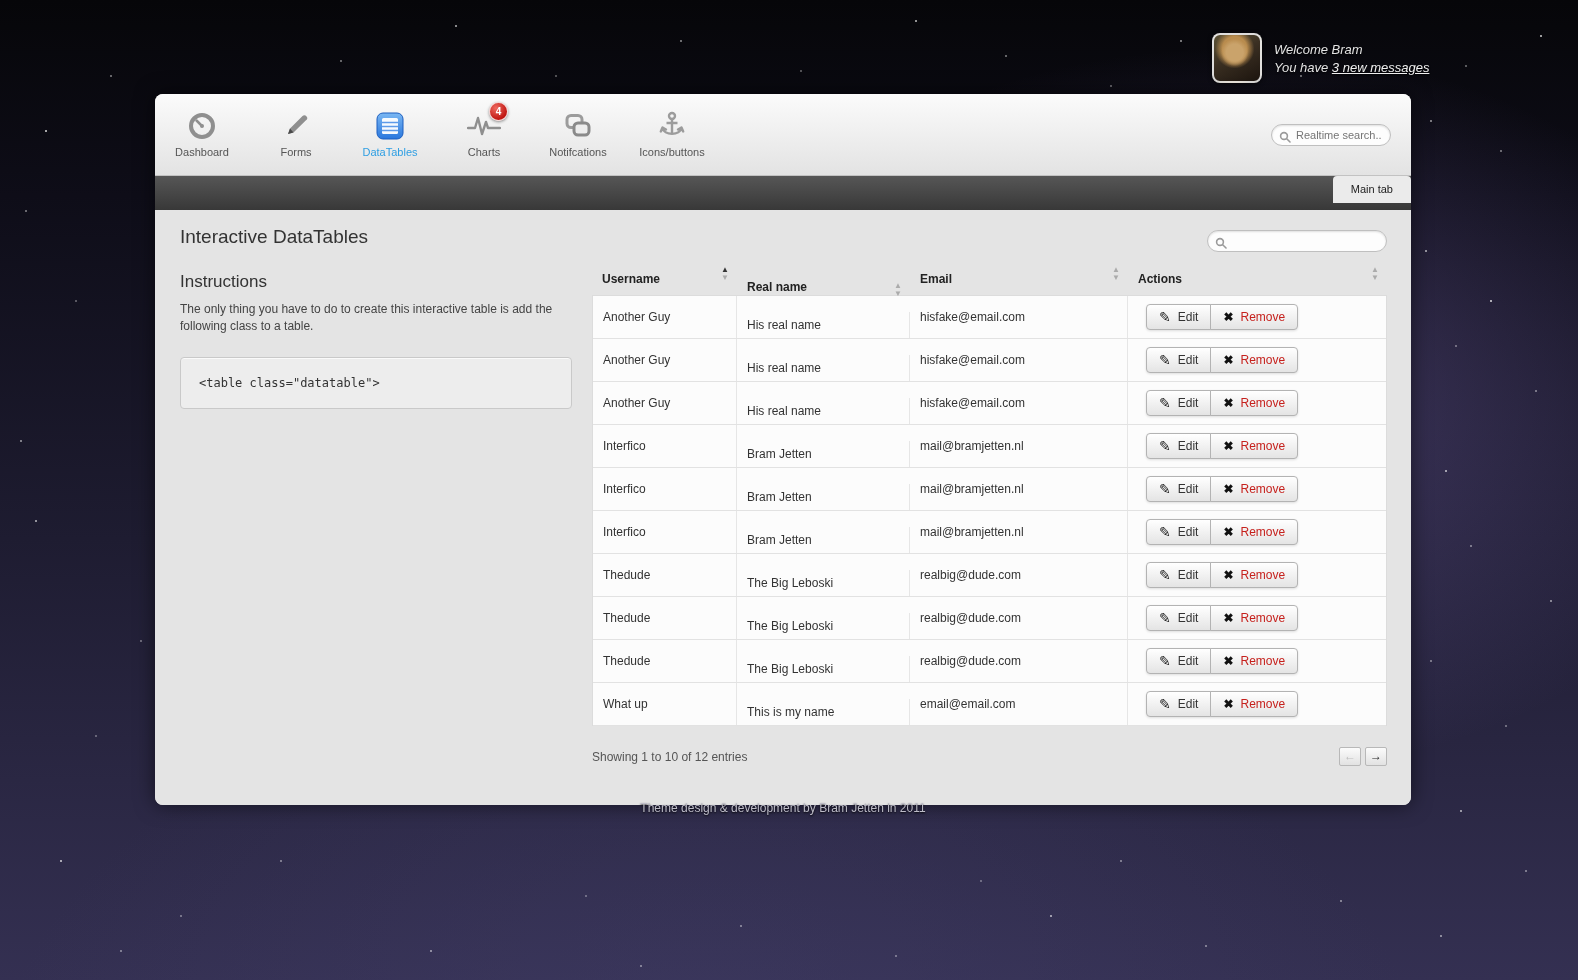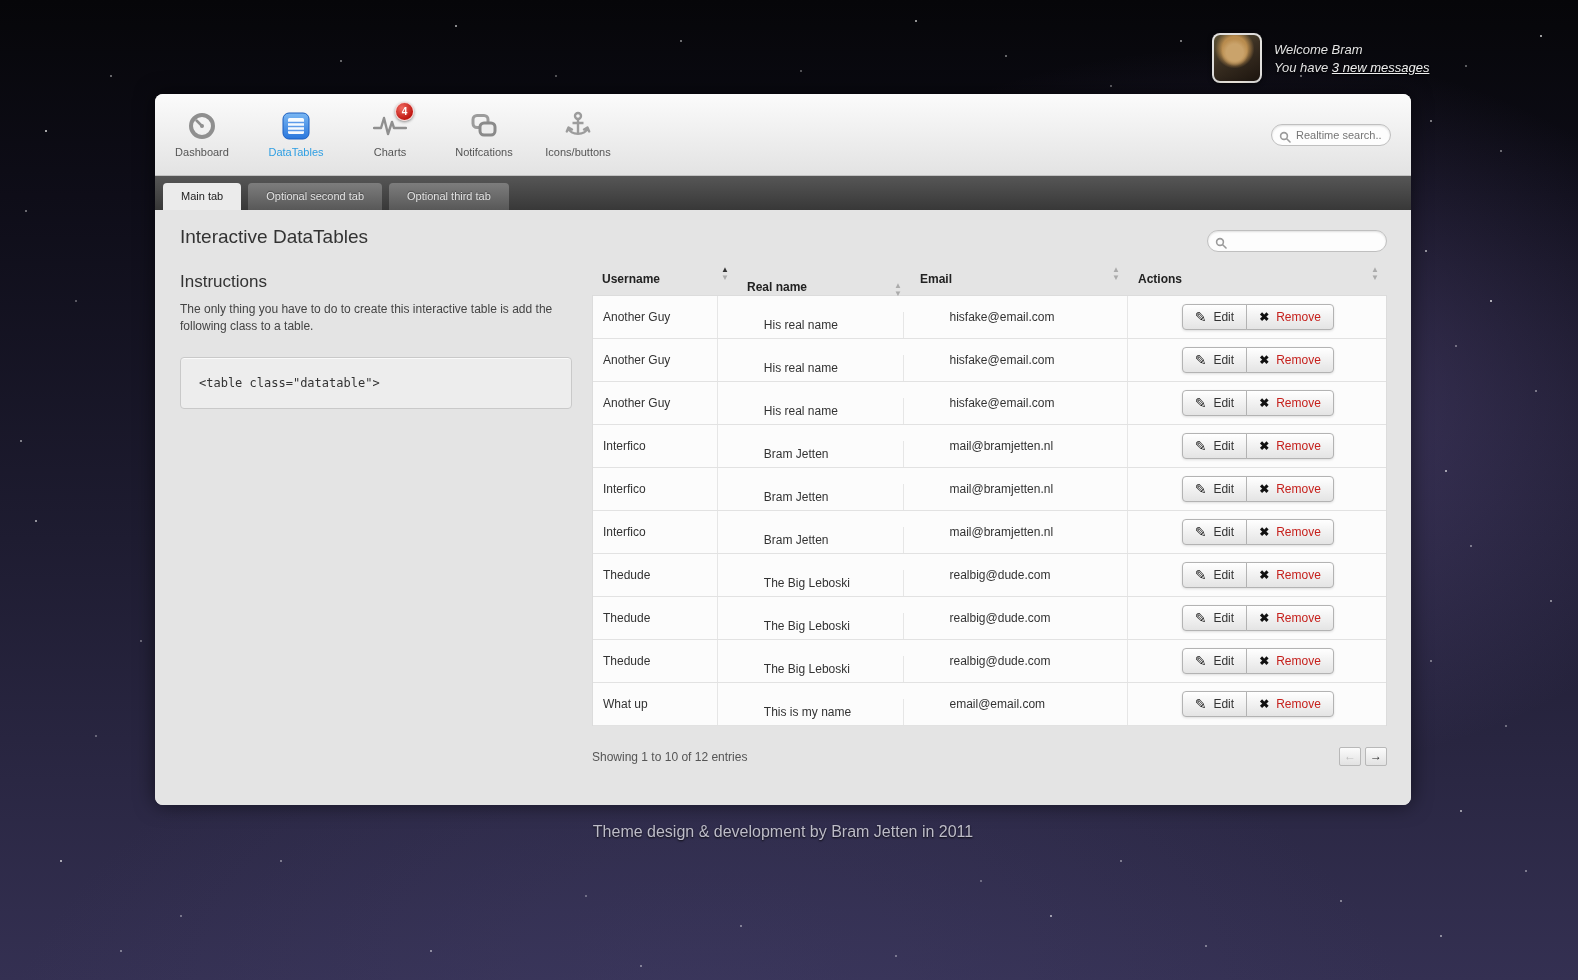--- a/index.html
+++ b/index.html
@@ -67,21 +67,21 @@
   .nav-search { position:absolute; right:20px; top:30px; width:120px; height:22px; }
   .nav-search input, .table-search input {
     width:100%; height:100%; border:1px solid #bfbfbf; border-radius:12px;
     background:#fdfdfd; padding:0 8px 0 24px; font-size:11px; color:#555;
     font-family:"Liberation Sans", sans-serif; outline:none;
     box-shadow:inset 0 1px 2px rgba(0,0,0,.12); }
   .search-glyph { position:absolute; left:8px; top:5px; }
 
   
   .tabbar { height:34px; background:linear-gradient(#565656,#383838);
-    display:flex; align-items:flex-end; padding-left:8px; gap:7px; }
+    display:flex; align-items:flex-end; padding-left:8px; gap:7px;flex-direction:column; }
   .tab { height:27px; line-height:27px; padding:0 18px; font-size:11px;
     border-radius:4px 4px 0 0; cursor:pointer;
     background:linear-gradient(#7d7d7d,#585858); color:#e2e2e2;
     text-shadow:0 -1px 1px rgba(0,0,0,.4); }
   .tab.active { background:#ebebeb; color:#222; text-shadow:none; }
 
   
   .content { position:relative; height:595px; background:#e4e4e4; }
   .page-title { position:absolute; left:25px; top:16px; font-size:19px; font-weight:400; color:#333; }
   .table-search { position:absolute; right:24px; top:20px; width:180px; height:22px; }
@@ -97,21 +97,21 @@
   
   .dtable { position:absolute; left:437px; top:52px; width:795px; }
   .thead { display:flex; height:33px; }
   .th { position:relative; display:flex; align-items:center; padding-left:10px;
     font-size:12px; font-weight:bold; color:#222; cursor:pointer; }
   .th .sort { position:absolute; right:8px; top:4px; display:flex; flex-direction:column;
     font-size:8px; line-height:8px; color:#ababab; font-style:normal; }
   .th .sort .active { color:#333; }
   .w-user { width:145px; } .w-real { width:173px;margin-top:16px; } .w-email { width:218px; } .w-actions { width:259px; }
   .tbody { border:1px solid #dcdcdc; border-bottom:none; }
-  .trow { display:flex; height:43px; background:#fcfcfc; border-bottom:1px solid #e2e2e2;gap:36px; }
+  .trow { display:flex; height:43px; background:#fcfcfc; border-bottom:1px solid #e2e2e2; }
   .td { display:flex; align-items:center; padding-left:10px; font-size:12px; color:#333;
     border-right:1px solid #e6e6e6; }
   .td.w-user { width:144px; } .td.w-actions { border-right:none; width:258px; }
   .btn-group { display:flex; margin-left:8px; filter:drop-shadow(0 1px 1px rgba(0,0,0,.12)); }
   .btn { height:26px; display:flex; align-items:center; gap:7px; padding:0 12px;
     border:1px solid #b3b3b3; background:linear-gradient(#ffffff,#e4e4e4);
     font-family:"Liberation Sans", sans-serif; font-size:12px; color:#333; cursor:pointer; }
   .btn-edit { border-radius:4px 0 0 4px; }
   .btn-remove { border-radius:0 4px 4px 0; margin-left:-1px; }
   .icon-pencil { font-size:14px; color:#111; }
@@ -120,22 +120,22 @@
 
   .table-footer { position:absolute; left:437px; top:537px; width:795px; display:flex;
     justify-content:space-between; align-items:center; }
   .summary { font-size:12px; color:#555; }
   .pager { display:flex; gap:4px; }
   .page-btn { width:22px; height:19px; border:1px solid #b8b8b8; border-radius:2px;
     background:linear-gradient(#fbfbfb,#e2e2e2); font-size:12px; line-height:16px;
     text-align:center; cursor:pointer; color:#222; font-weight:bold; }
   .page-btn.disabled { color:#bdbdbd; cursor:default; }
 
-  .site-footer { position:absolute; top:823px; left:155px; width:1256px; text-align:center;
-    font-size:16px; color:#bdbcc8; text-shadow:0 1px 2px rgba(0,0,0,.85); }
+  .site-footer { position:absolute; top:801px; left:155px; width:1256px; text-align:center;
+    font-size:12px; color:#bdbcc8; text-shadow:0 1px 2px rgba(0,0,0,.85); }
 </style>
 </head>
 <body>
 
 <div class="stars"></div>
 
 <div class="site-header">
   <div class="userbox">
     <div class="avatar"></div>
     <div class="usertext">
@@ -150,20 +150,29 @@
   <div class="navbar">
     <div class="nav-item">
       <div class="nav-icon">
         <svg width="30" height="30" viewBox="0 0 30 30">
             <circle cx="15" cy="15" r="11" fill="none" stroke="#8f8f8f" stroke-width="4"></circle>
             <line x1="15" y1="15" x2="9.5" y2="9.5" stroke="#8f8f8f" stroke-width="2.5" stroke-linecap="round"></line>
             <circle cx="15" cy="15" r="2" fill="#8f8f8f"></circle>
           </svg>
       </div>
       <span class="nav-label">Dashboard</span>
+    </div>
+    <div class="nav-item">
+      <div class="nav-icon">
+        <svg width="30" height="30" viewBox="0 0 30 30">
+            <path d="M7 23 L9 17.5 L21.5 5 Q23.5 3.2 25.6 5.4 Q27.3 7.5 25 9.2 L12.5 21.5 Z" fill="#8f8f8f"></path>
+            <path d="M7 23 L9 17.5 L12.5 21.5 Z" fill="#4a4a4a"></path>
+          </svg>
+      </div>
+      <span class="nav-label">Forms</span>
     </div>
     <div class="nav-item active">
       <div class="nav-icon">
         <svg width="30" height="30" viewBox="0 0 30 30">
             <defs>
               <linearGradient id="tblg" x1="0" y1="0" x2="0" y2="1">
                 <stop offset="0" stop-color="#7ab7f3"></stop>
                 <stop offset="1" stop-color="#2a77dd"></stop>
               </linearGradient>
             </defs>

